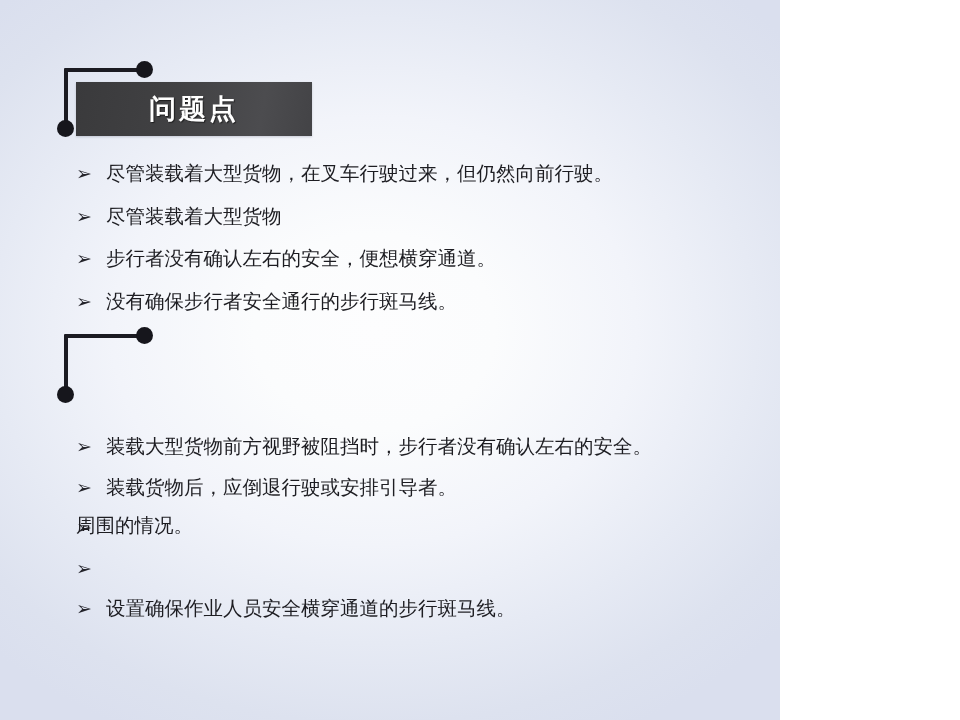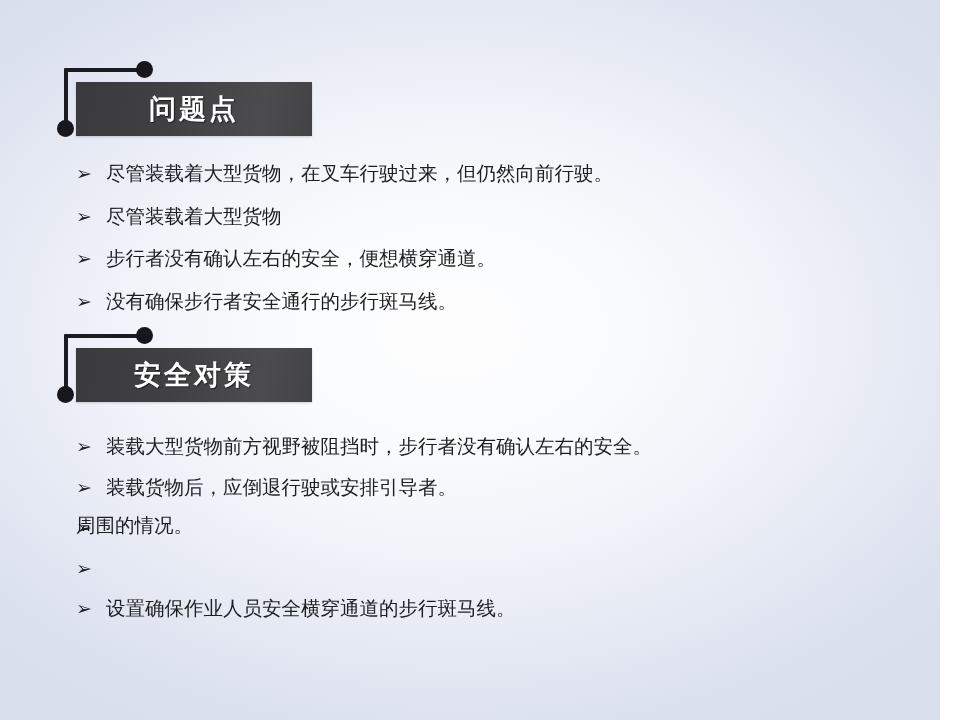--- a/index.html
+++ b/index.html
@@ -9,32 +9,31 @@
   }
   body {
     width: 960px;
     height: 720px;
     overflow: hidden;
     font-family: "DejaVu Sans", "Liberation Sans", sans-serif;
   }
 
   #slide {
     position: relative;
-    width: 892px;
+    width: 780px;
     height: 720px;
     background:
       radial-gradient(ellipse 70% 62% at 48% 46%,
         #fdfdfe 0%,
         #fbfcfd 22%,
         #f2f4fa 48%,
         #e6eaf4 70%,
         #dde2ef 88%,
         #dadfee 100%);
     overflow: hidden;
-    padding-left: 48px;
   }
 
   
   .bracket {
     position: absolute;
     pointer-events: none;
   }
   .bracket .h-line {
     position: absolute;
     height: 4px;
@@ -152,23 +151,20 @@
 
   </div>
 
   <div class="bracket" style="left:58px; top:328px; width:100px; height:78px;">
     <div class="h-line" style="left:8px; top:6px; width:78px;"></div>
     <div class="v-line" style="left:6px; top:6px; height:62px;"></div>
     <div class="dot" style="left:78px; top:-1px;"></div>
     <div class="dot" style="left:-1px; top:58px;"></div>
   </div>
 
-  <div class="header-plate" style="left:76px; top:348px;">
-    <span class="plate-title">安全对策</span>
-  </div>
 
   <div class="bullet-list" id="list-measures">
 
     <div class="bullet-row">
       <span class="bullet-marker">➢</span>
       <span class="bullet-text">装载大型货物前方视野被阻挡时，步行者没有确认左右的安全。</span>
     </div>
 
     <div class="bullet-row">
       <span class="bullet-marker">➢</span>

